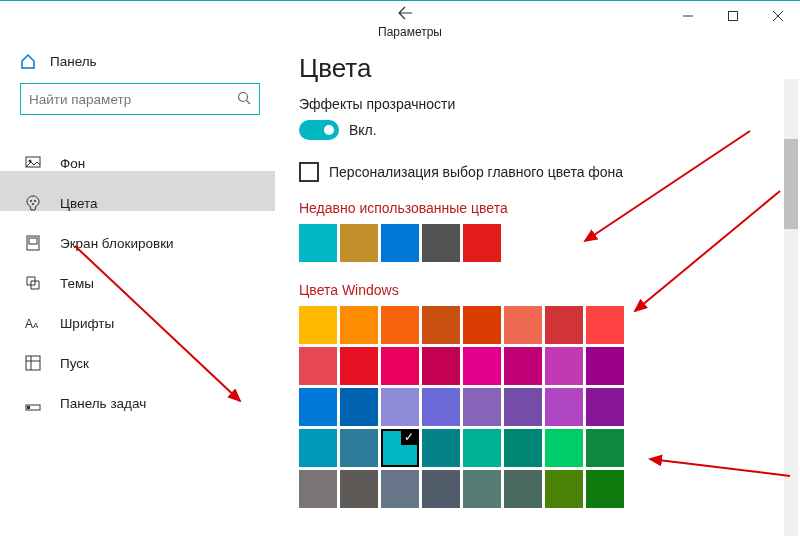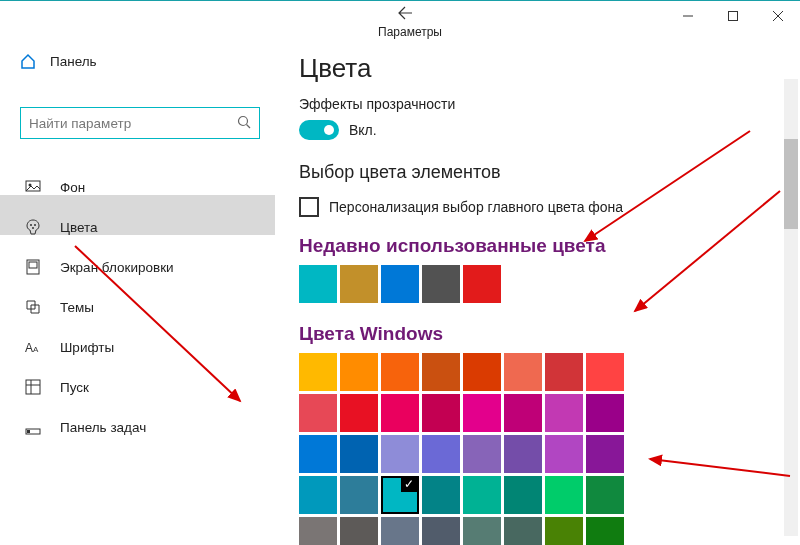--- a/index.html
+++ b/index.html
@@ -7,41 +7,41 @@
   .titlebar { height: 38px; display: flex; align-items: center; padding-left: 10px; position: relative; flex-direction: column; }
   .back-btn { width: 34px; height: 34px; display: flex; align-items: center; justify-content: center; font-size: 16px; cursor: pointer; }
   .title { font-size: 12px; margin-left: 10px; color: #222; }
   .winbtns { position: absolute; right: 0; top: 0; display: flex; }
   .winbtn { width: 45px; height: 30px; display: flex; align-items: center; justify-content: center; cursor: pointer; }
   .container { display: flex; height: calc(545px - 38px); }
   .sidebar { width: 275px; padding: 0 10px 0 20px; }
   .home { display: flex; align-items: center; height: 36px; margin-top: 4px; cursor: pointer; }
   .home-icon { color: #0078d7; margin-right: 14px; display: flex; }
   .home-label { font-size: 13.5px; color: #222; }
-  .searchbox { margin-top: 28px; border: 1px solid #00b7c3; height: 32px; display: flex; align-items: center; padding: 0 8px; width: 240px; }
+  .searchbox { margin-top: 4px; border: 1px solid #00b7c3; height: 32px; display: flex; align-items: center; padding: 0 8px; width: 240px; }
   .searchbox input { border: none; outline: none; flex: 1; font-size: 13.5px; color: #222; background: transparent; }
   .searchbox input::placeholder { color: #777; }
   .searchbox .sicon { color: #555; font-size: 14px; }
   .section-title { font-weight: 600; font-size: 13.5px; margin-top: 22px; color: #222; }
   .nav { margin-top: 16px; }
   .nav-item { display: flex; align-items: flex-end; height: 40px; cursor: pointer; padding: 0 4px; font-size: 13.5px; color: #222; }
   .nav-item.selected { background: #d9d9d9; margin-left: -20px; padding-left: 24px; width: calc(100% + 30px); }
   .nav-icon { width: 18px; margin-right: 18px; display: flex; align-items: center; justify-content: center; color: #333; }
   .main { flex: 1; padding: 14px 24px 0 24px; overflow: hidden; position: relative; }
   h1 { font-weight: 400; font-size: 26px; color: #222; margin-bottom: 12px; }
   .sub { font-size: 14px; color: #222; margin-bottom: 8px; }
   .toggle-row { display: flex; align-items: center; margin-bottom: 22px; }
   .toggle { width: 40px; height: 20px; border-radius: 10px; background: #00b7c3; position: relative; margin-right: 10px; cursor: pointer; }
   .toggle::after { content: ""; position: absolute; width: 10px; height: 10px; border-radius: 50%; background: #fff; top: 5px; right: 5px; }
   .toggle-label { font-size: 14px; color: #222; }
   h2 { font-weight: 400; font-size: 18px; color: #222; margin-bottom: 14px; }
   .checkbox-row { display: flex; align-items: center; margin-bottom: 18px; }
   .checkbox { width: 20px; height: 20px; border: 2px solid #333; margin-right: 10px; cursor: pointer; }
   .checkbox-label { font-size: 14px; color: #222; }
-  .label-small { font-size: 19px; color: #701a75; margin-bottom: 8px; font-weight: bold; }
+  .label-small { font-size: 14px; color: #b91c1c; margin-bottom: 8px; }
   .swatch-row { display: flex; gap: 3px; margin-bottom: 20px; }
   .swatch { width: 38px; height: 38px; cursor: pointer; position: relative; }
   .swatch.selected { border: 2px solid #000; }
   .swatch.selected::after { content: "✓"; position: absolute; top: -2px; right: 0; width: 16px; height: 16px; background: #000; color: #fff; font-size: 12px; display: flex; align-items: center; justify-content: center; }
   .grid { display: flex; flex-direction: column; gap: 3px; }
   .scrollbar { position: absolute; right: 2px; top: 40px; width: 14px; bottom: 10px; background: #f0f0f0; }
   .thumb { position: absolute; width: 100%; background: #c0c0c0; cursor: pointer; }
   .arrow { position: absolute; pointer-events: none; }
 </style>
 </head>
@@ -160,21 +160,20 @@
       </div>
   </div>
 
   <div class="main">
     <h1>Цвета</h1>
     <div class="sub">Эффекты прозрачности</div>
     <div class="toggle-row">
       <div class="toggle"></div>
       <div class="toggle-label">Вкл.</div>
     </div>
-    <h2>Выбор цвета элементов</h2>
     <div class="checkbox-row">
       <div class="checkbox"></div>
       <div class="checkbox-label">Персонализация выбор главного цвета фона</div>
     </div>
     <div class="label-small">Недавно использованные цвета</div>
     <div class="swatch-row" id="recent-row">
         <div class="swatch" style="background: rgb(0, 183, 195);"></div>
         <div class="swatch" style="background: rgb(194, 144, 42);"></div>
         <div class="swatch" style="background: rgb(0, 120, 215);"></div>
         <div class="swatch" style="background: rgb(82, 82, 82);"></div>

